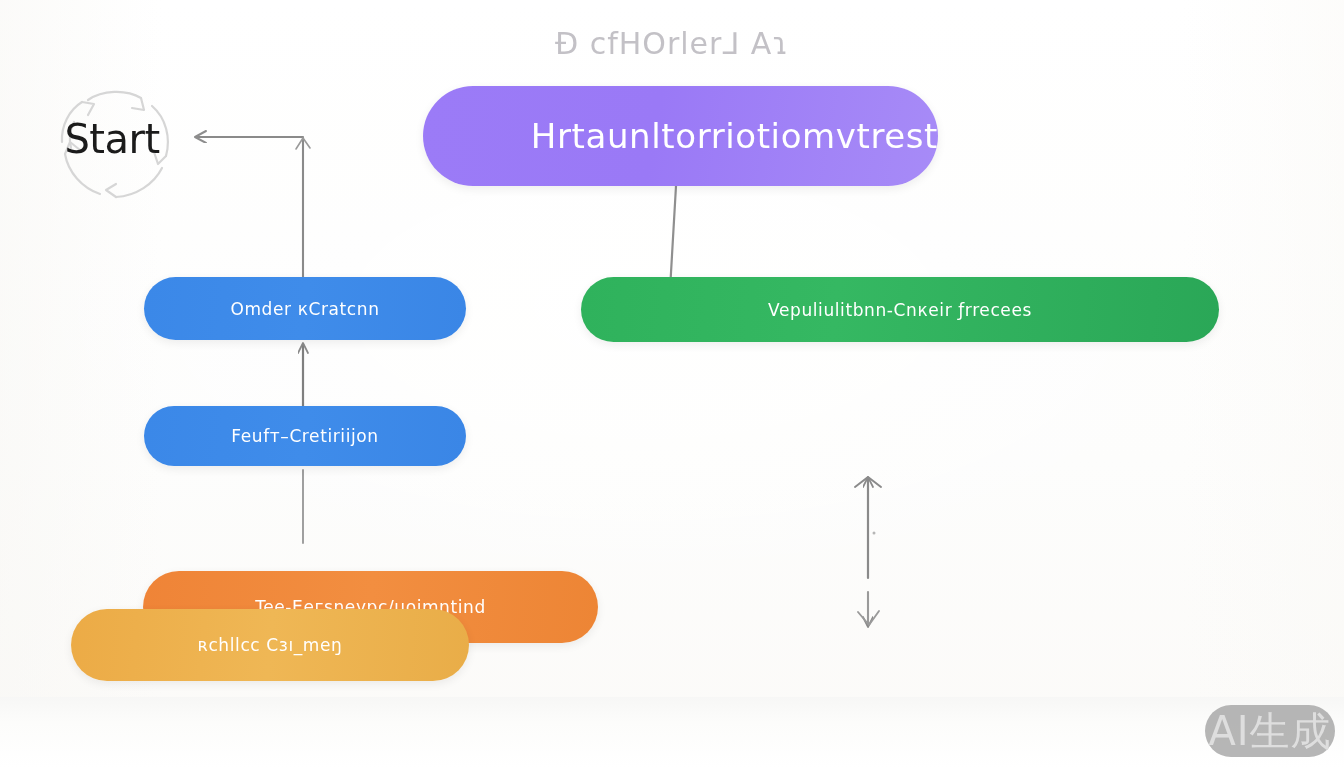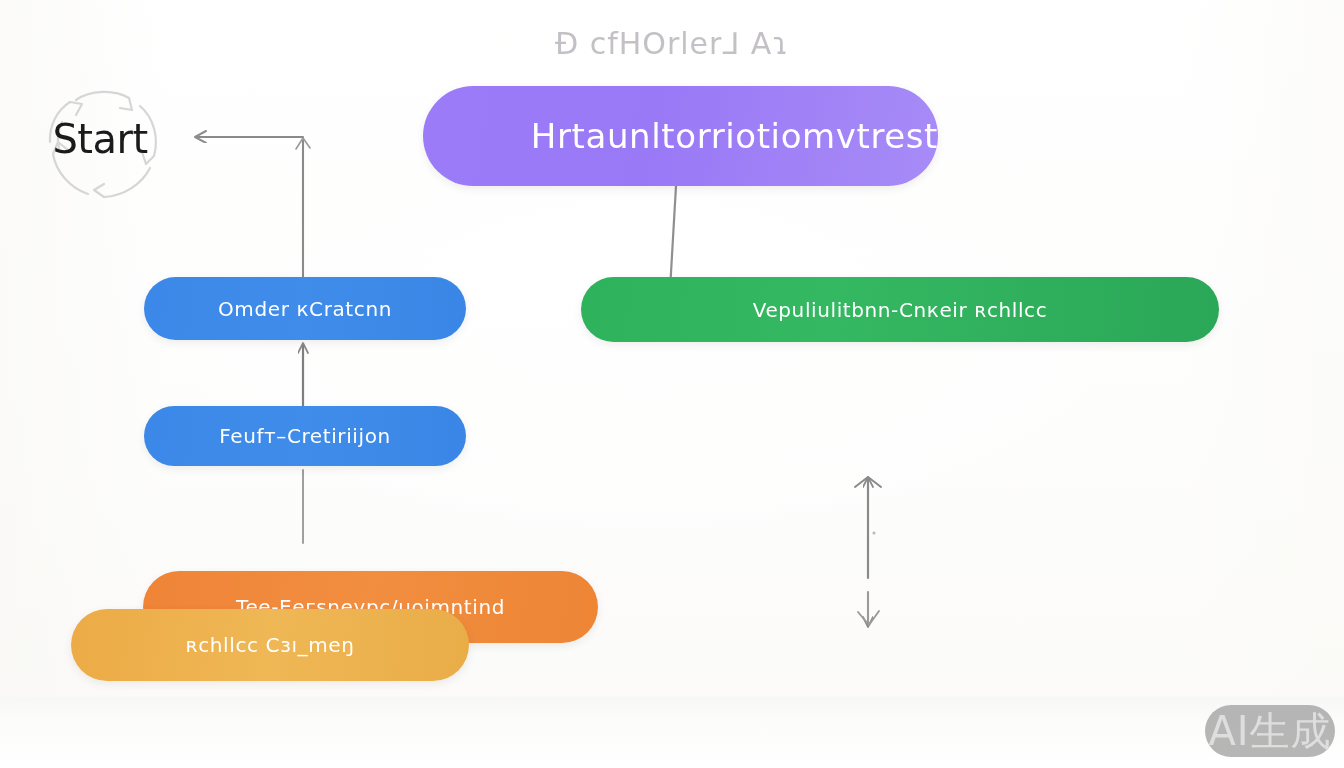--- a/index.html
+++ b/index.html
@@ -45,21 +45,21 @@
     color: #b9b7bd;
     font-family: "DejaVu Sans", sans-serif;
     font-weight: 400;
     opacity: 0.85;
     white-space: nowrap;
   }
 
   
   #start-node {
     position: absolute;
-    left: 28px;
+    left: 40px;
     top: 76px;
     width: 144px;
     height: 132px;
   }
   #start-node svg { position: absolute; left: 0; top: 0; }
   #start-label {
     position: absolute;
     left: 0; right: 0;
     top: 40px;
     text-align: center;
@@ -79,21 +79,21 @@
   }
 
   
   .node {
     position: absolute;
     border-radius: 999px;
     display: flex;
     align-items: center;
     justify-content: center;
     color: #ffffff;
-    font-size: 20px;
+    font-size: 17px;
     letter-spacing: 0.6px;
     font-family: "DejaVu Sans", sans-serif;
     white-space: nowrap;
     box-shadow: 0 3px 10px rgba(0,0,0,0.07);
   }
   .node .node-label { pointer-events: none; }
 
   #node-purple {
     left: 423px; top: 86px; width: 515px; height: 100px;
     background: linear-gradient(100deg, #9b7bf7 0%, #9a79f6 45%, #a78bf7 100%);
@@ -209,21 +209,21 @@
       </g>
     </svg>
     <div id="start-label">Start</div>
   </div>
 
   <div class="node" id="node-purple">
     <span class="node-label">Hrtaunltorriotiomvtrest</span>
   </div>
 
   <div class="node" id="node-green">
-    <span class="node-label">Vepuliulitbnn-Cnкeir ʀchllcc</span>
+    <span class="node-label">Vepuliulitbnn-Cnкeir ƒrrecees</span>
   </div>
 
 
   <div class="node" id="node-blue-1">
     <span class="node-label">Omder кCratcnn</span>
   </div>
 
   <div class="node" id="node-blue-2">
     <span class="node-label">Feufт–Cretiriijon</span>
   </div>

